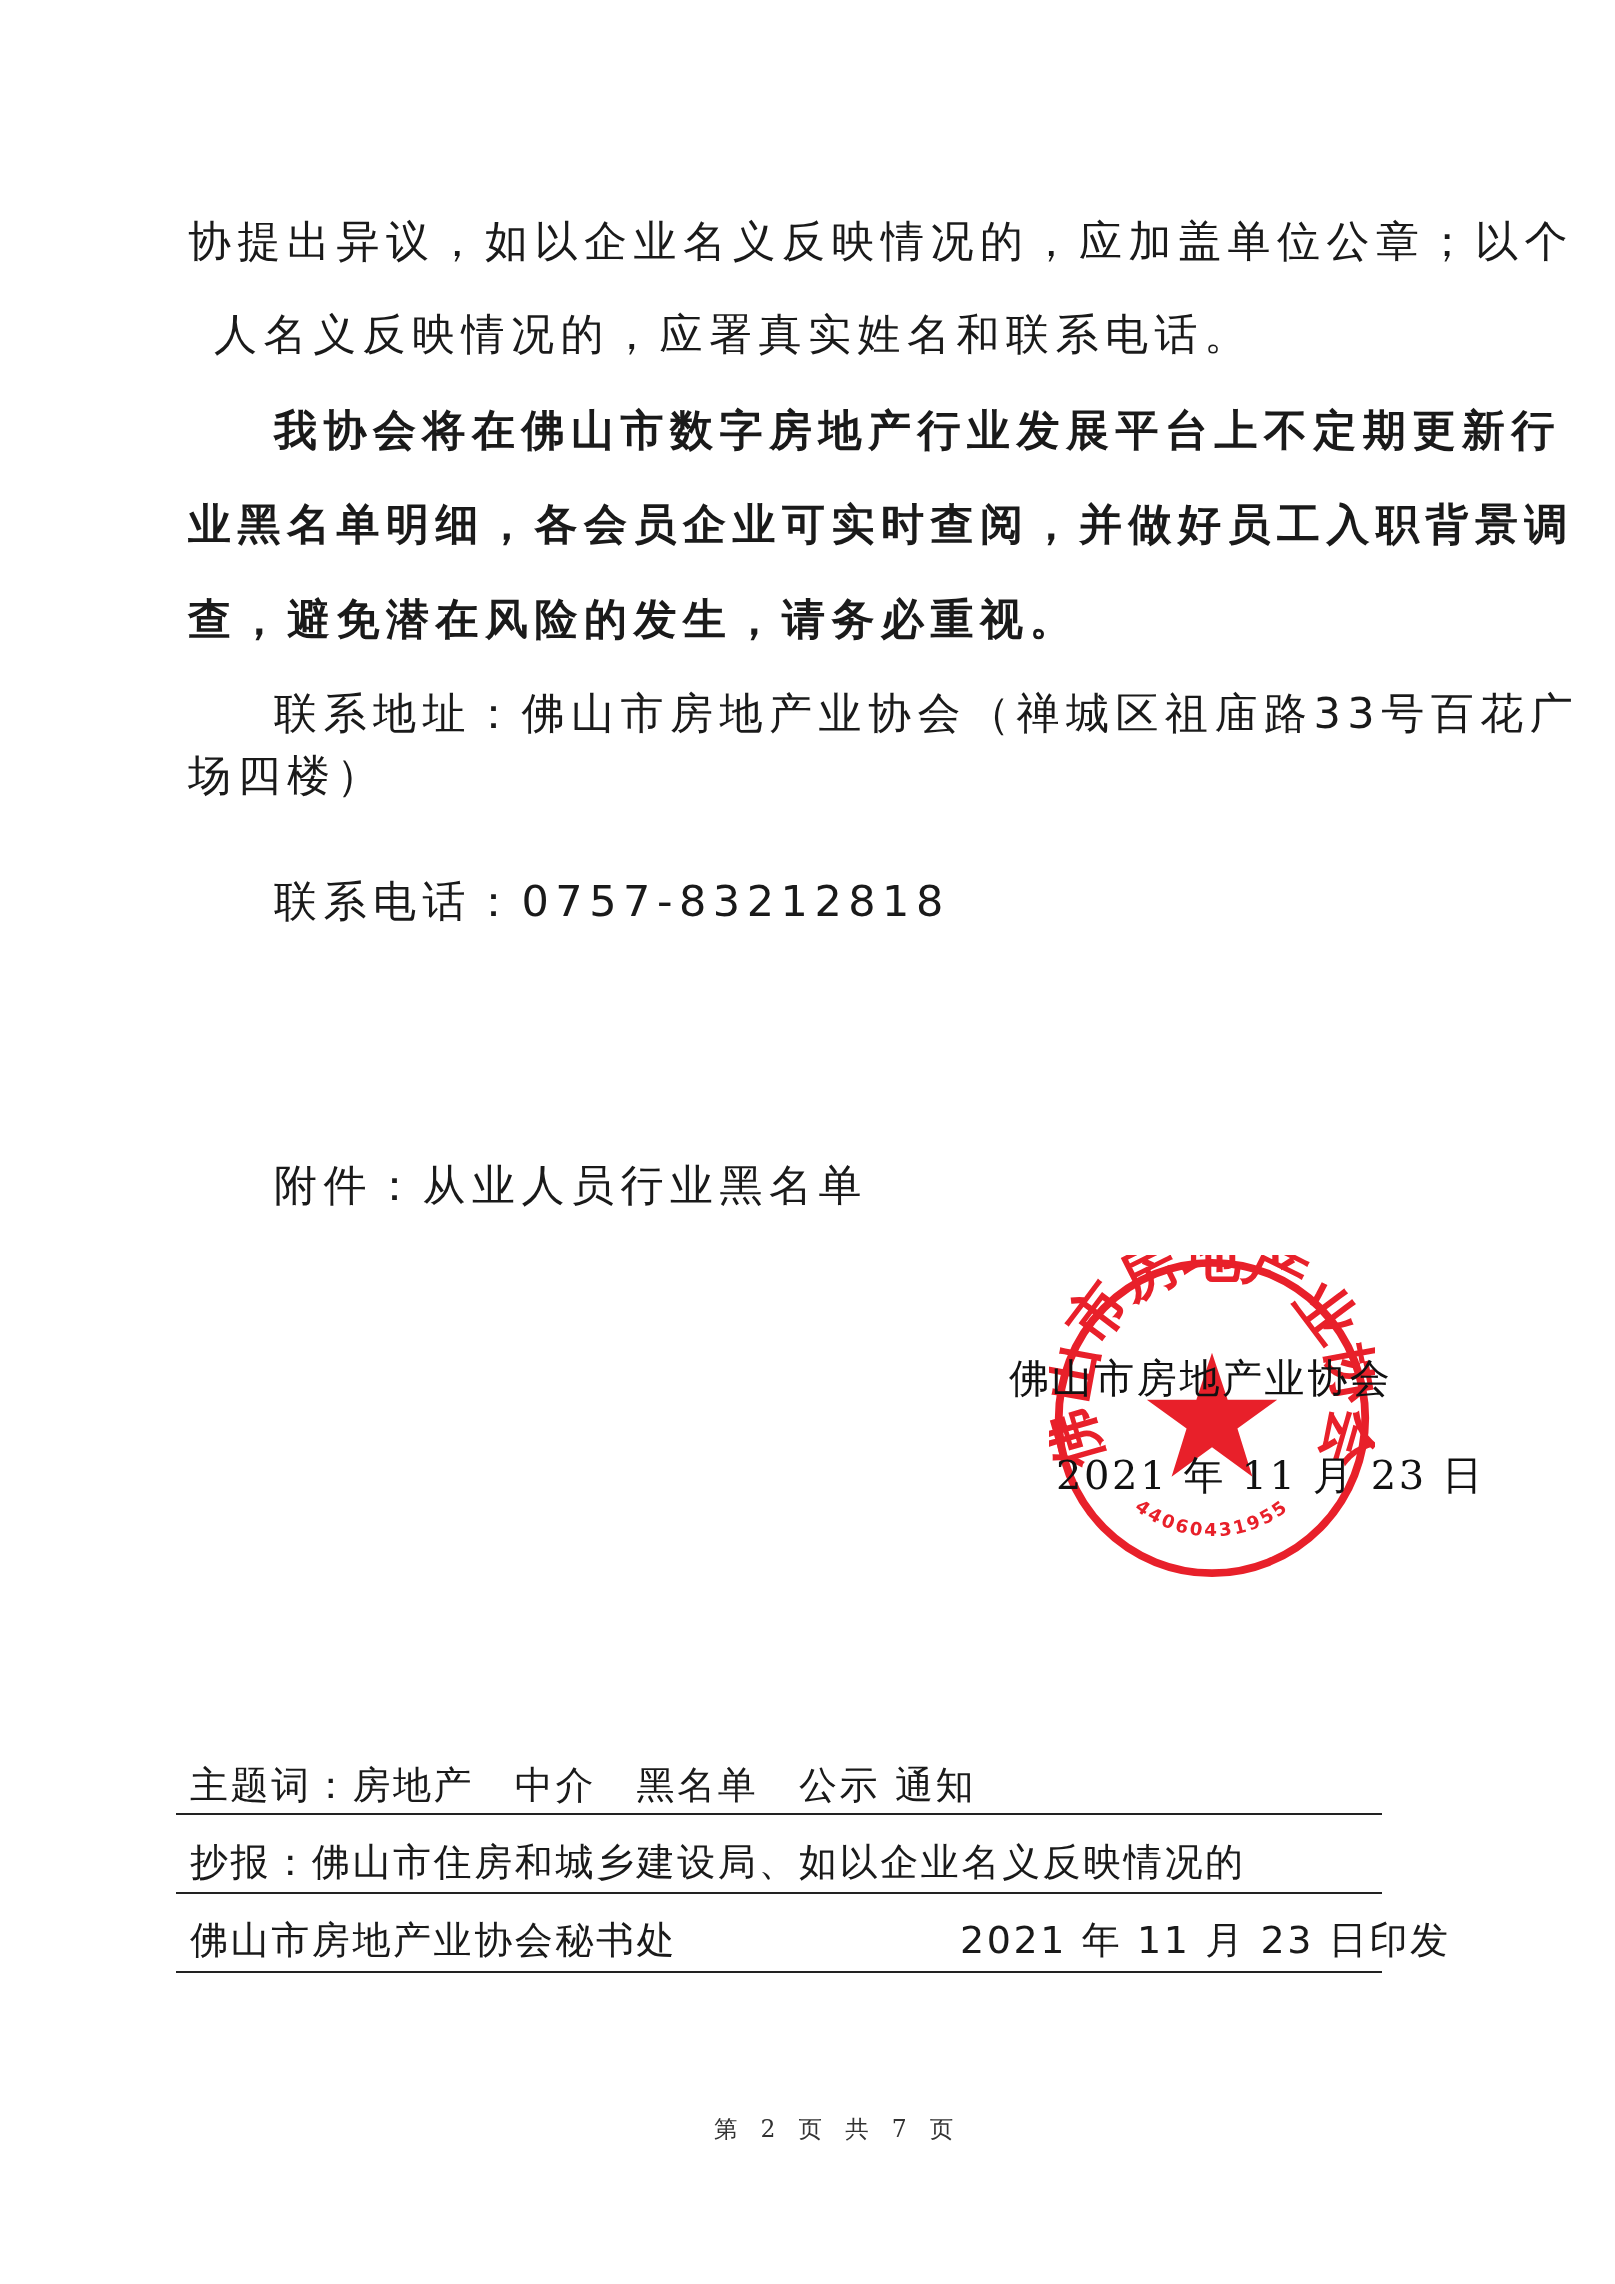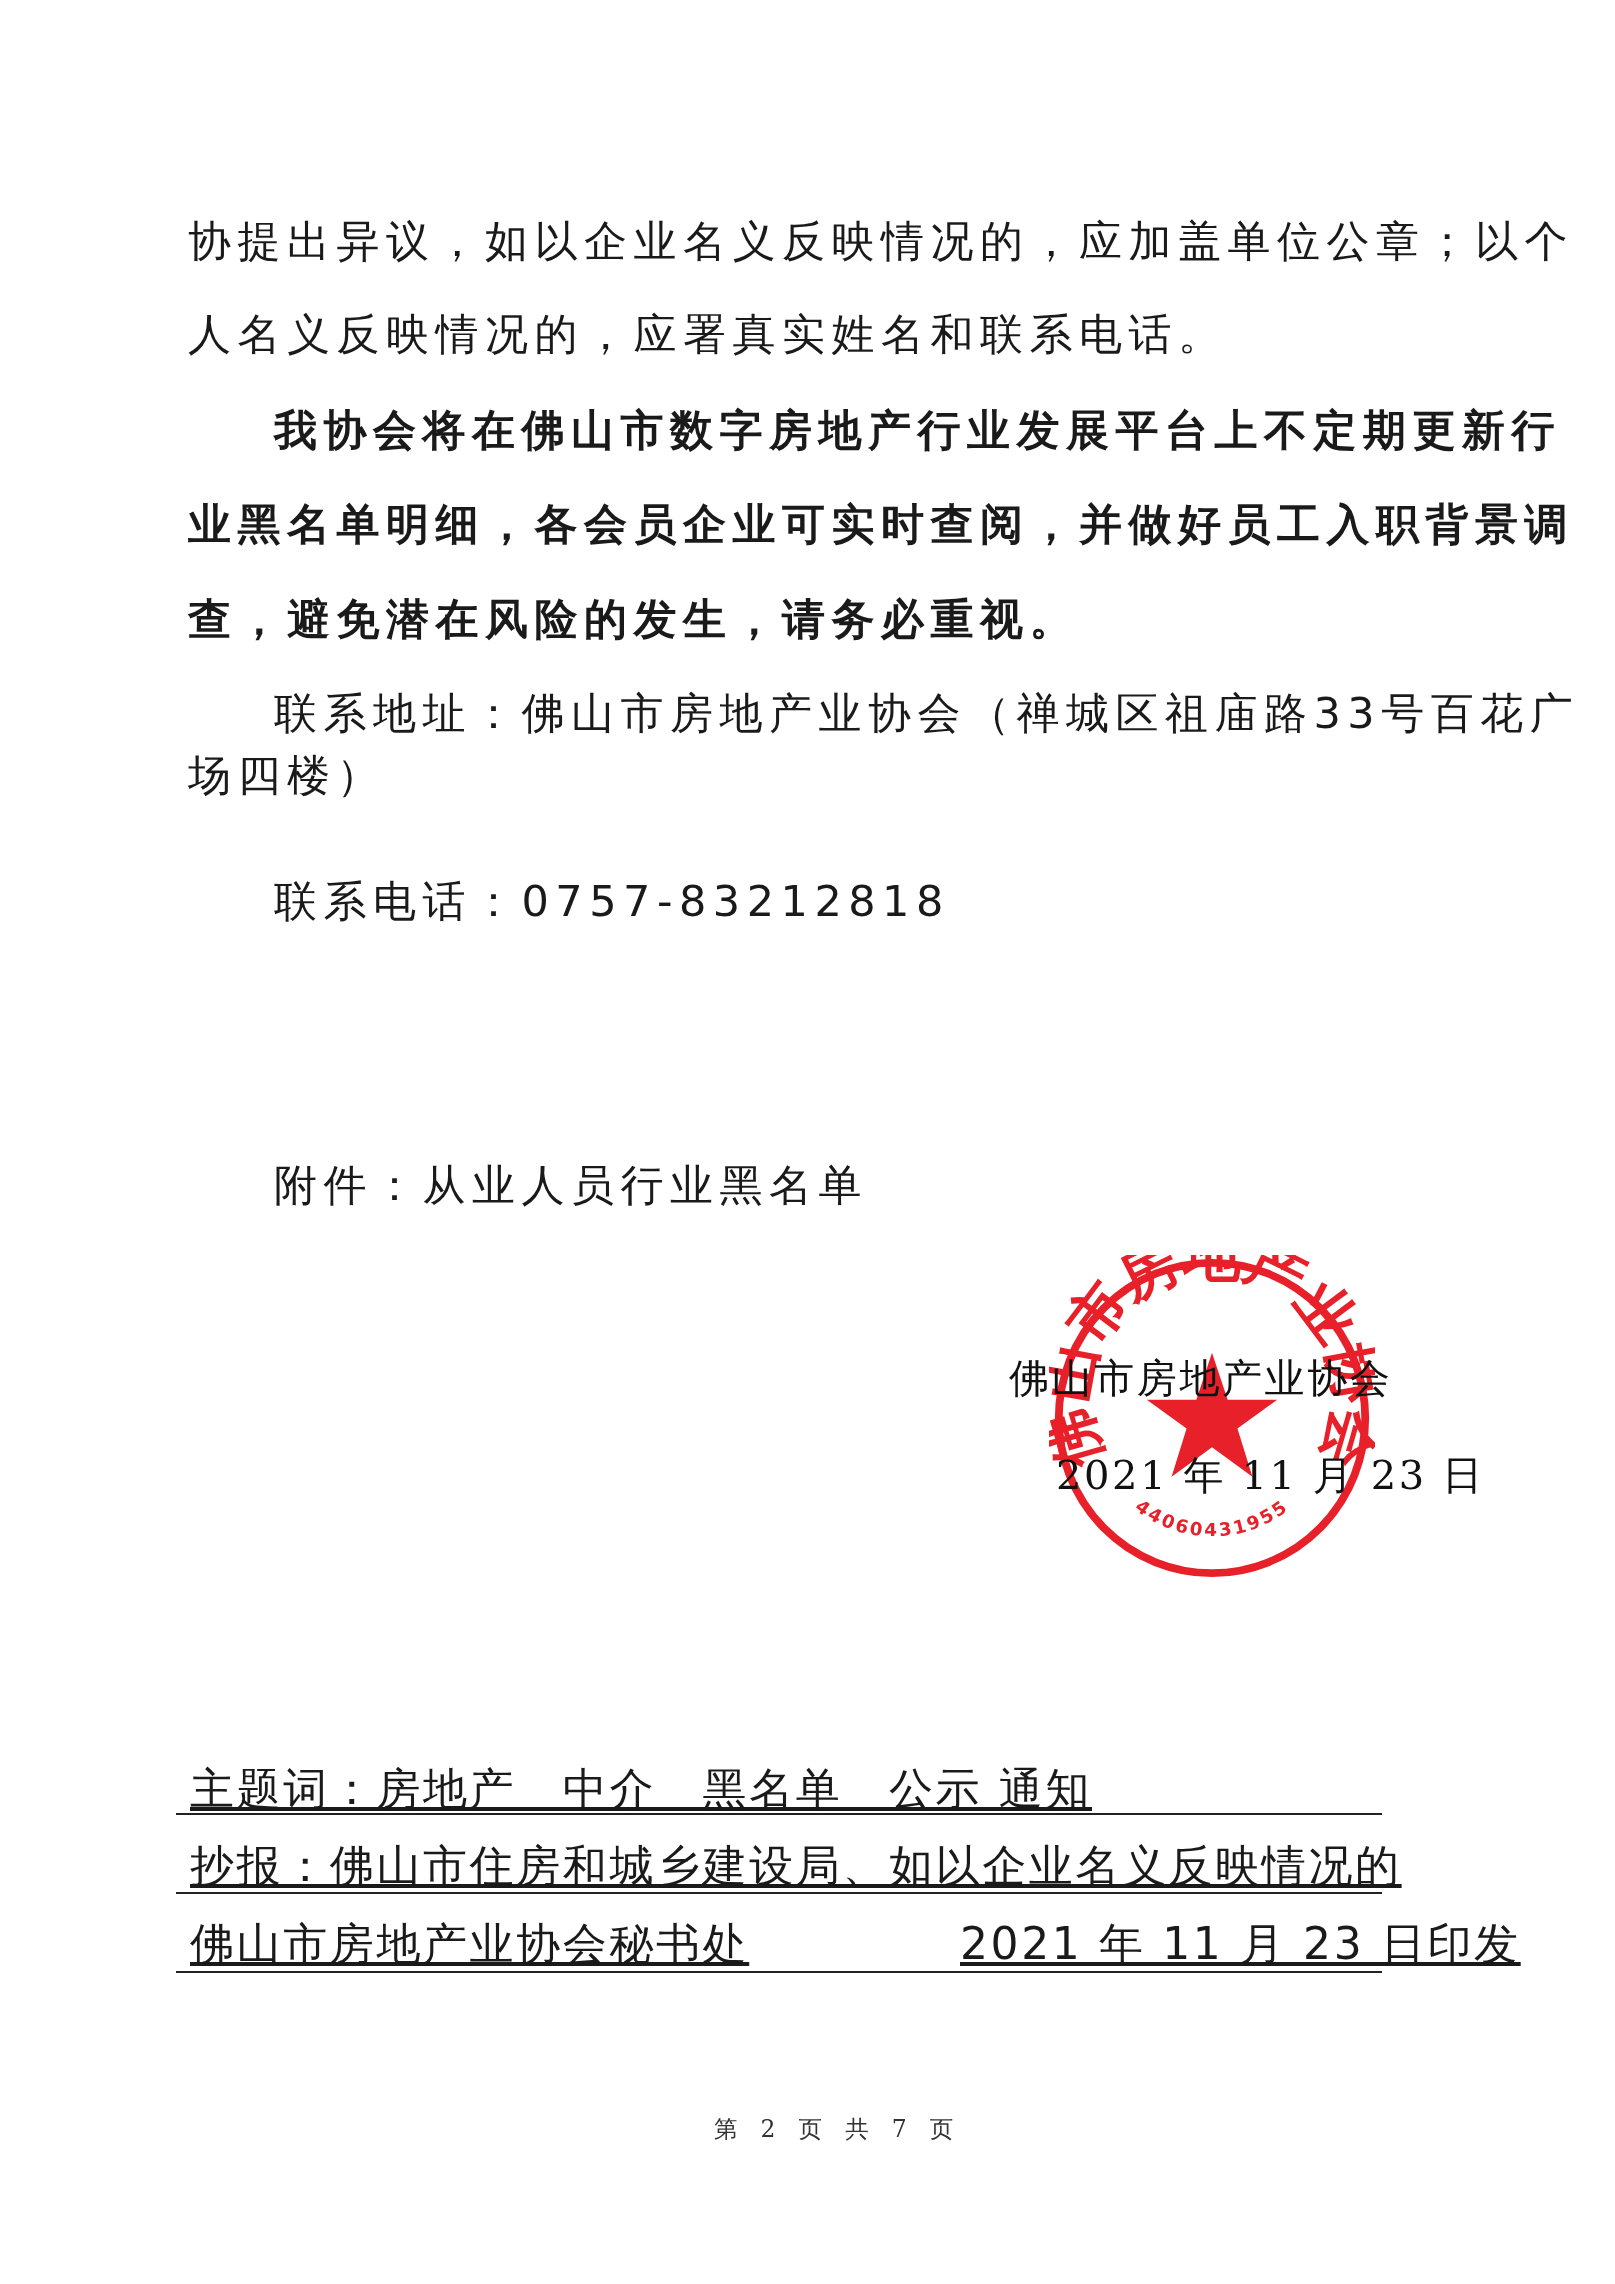--- a/index.html
+++ b/index.html
@@ -10,30 +10,30 @@
   .page { position: absolute; left: 0; top: 0; width: 1616px; height: 2284px; }
   .line {
     position: absolute; left: 188px; font-size: 43px; line-height: 1; white-space: nowrap;
     letter-spacing: 6.5px;
   }
   .bold { font-weight: bold; }
   .indent { left: 274px; text-align: center; }
   .sig { position: absolute; font-size: 40px; white-space: nowrap; font-family: "DejaVu Serif", serif; letter-spacing: 2.6px; z-index: 3; color: #111; }
   .stamp { position: absolute; left: 1049px; top: 1255px; width: 326px; height: 326px; z-index: 2; }
   .rule { position: absolute; left: 176px; width: 1206px; height: 0; border-top: 2.6px solid #222; }
-  .footer-line { position: absolute; font-size: 44px; white-space: nowrap; letter-spacing: 2.6px; text-decoration: underline; }
+  .footer-line { position: absolute; font-size: 38px; white-space: nowrap; letter-spacing: 2.6px; }
   .pageno { position: absolute; left: 714px; top: 2113px; font-size: 23.5px; letter-spacing: 7.8px; color: #333; font-family: "DejaVu Serif", serif; }
 </style>
 </head>
 <body>
 
 <div class="page">
 
   <div class="line" style="top:220px;text-align:right;">协提出异议，如以企业名义反映情况的，应加盖单位公章；以个</div>
-  <div class="line" style="top:313px;">人名义反映情况的，应署真实姓名和联系电话。</div>
+  <div class="line" style="top:313px;margin-left:26px;">人名义反映情况的，应署真实姓名和联系电话。</div>
 
   <div class="line bold indent" style="top:409px;">我协会将在佛山市数字房地产行业发展平台上不定期更新行</div>
   <div class="line bold" style="top:503px;">业黑名单明细，各会员企业可实时查阅，并做好员工入职背景调</div>
   <div class="line bold" style="top:598px;">查，避免潜在风险的发生，请务必重视。</div>
 
   <div class="line indent" style="top:692px;">联系地址：佛山市房地产业协会（禅城区祖庙路33号百花广</div>
   <div class="line" style="top:754px;">场四楼）</div>
 
   <div class="line indent" style="top:880px;">联系电话：0757-83212818</div>
 

